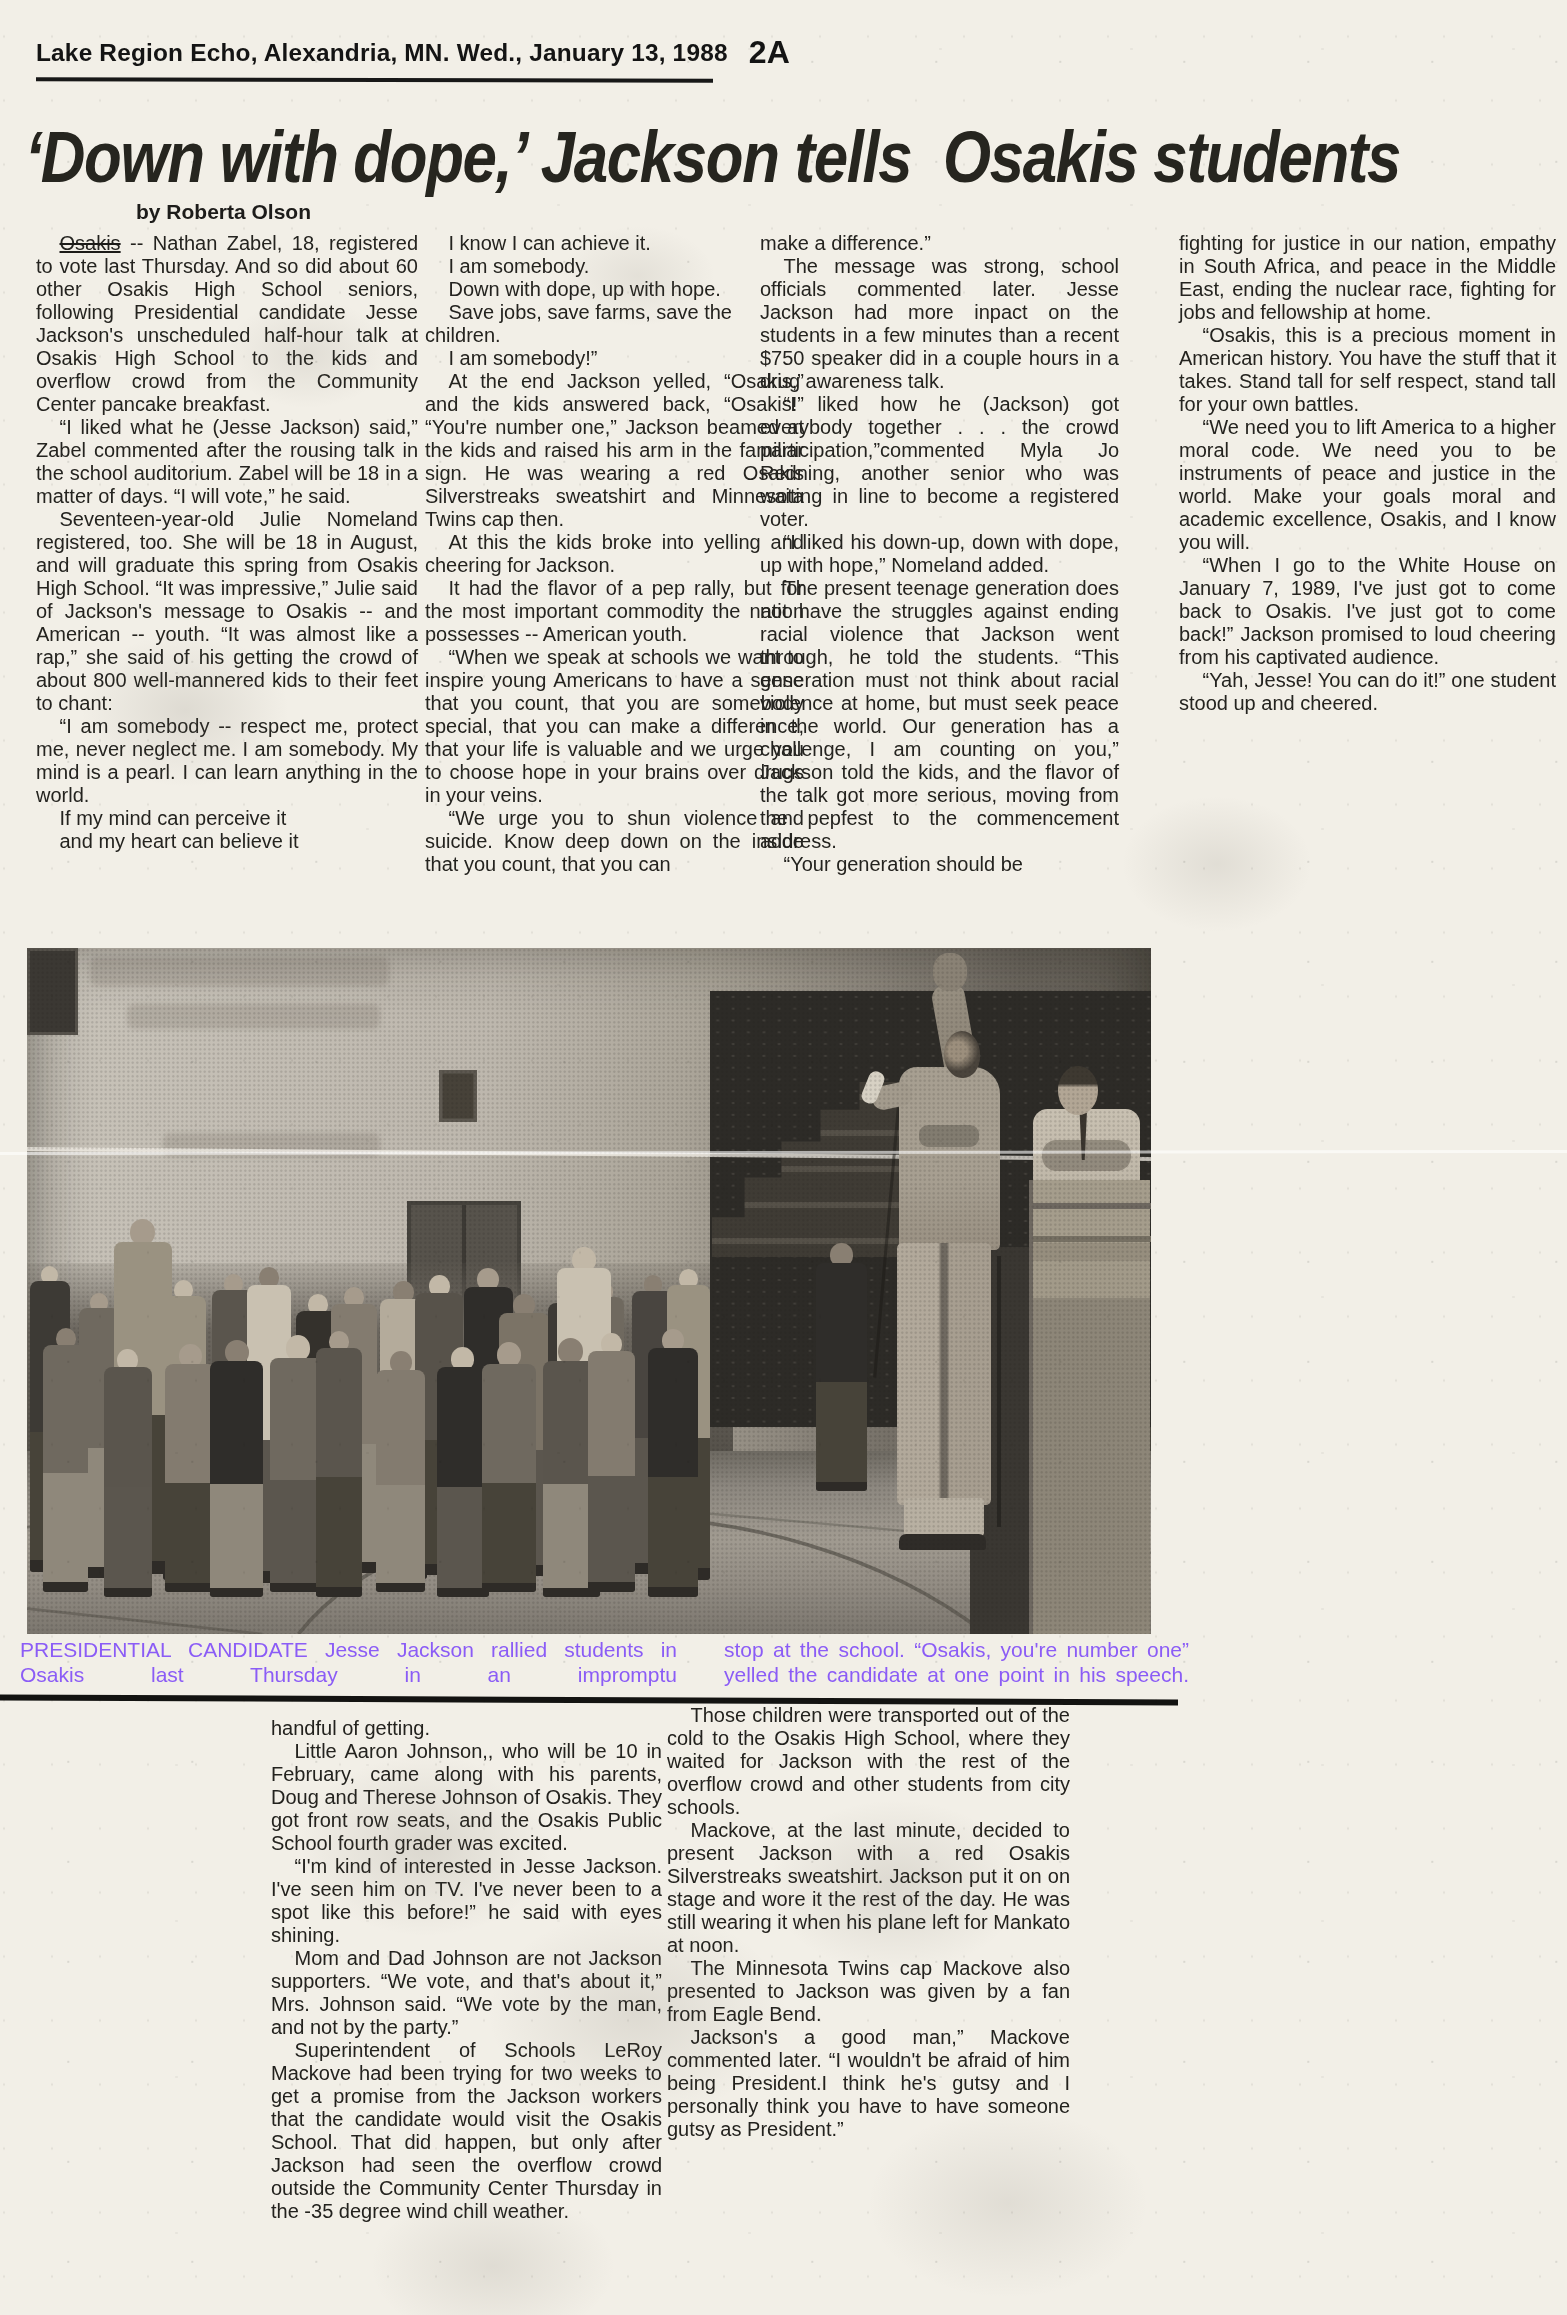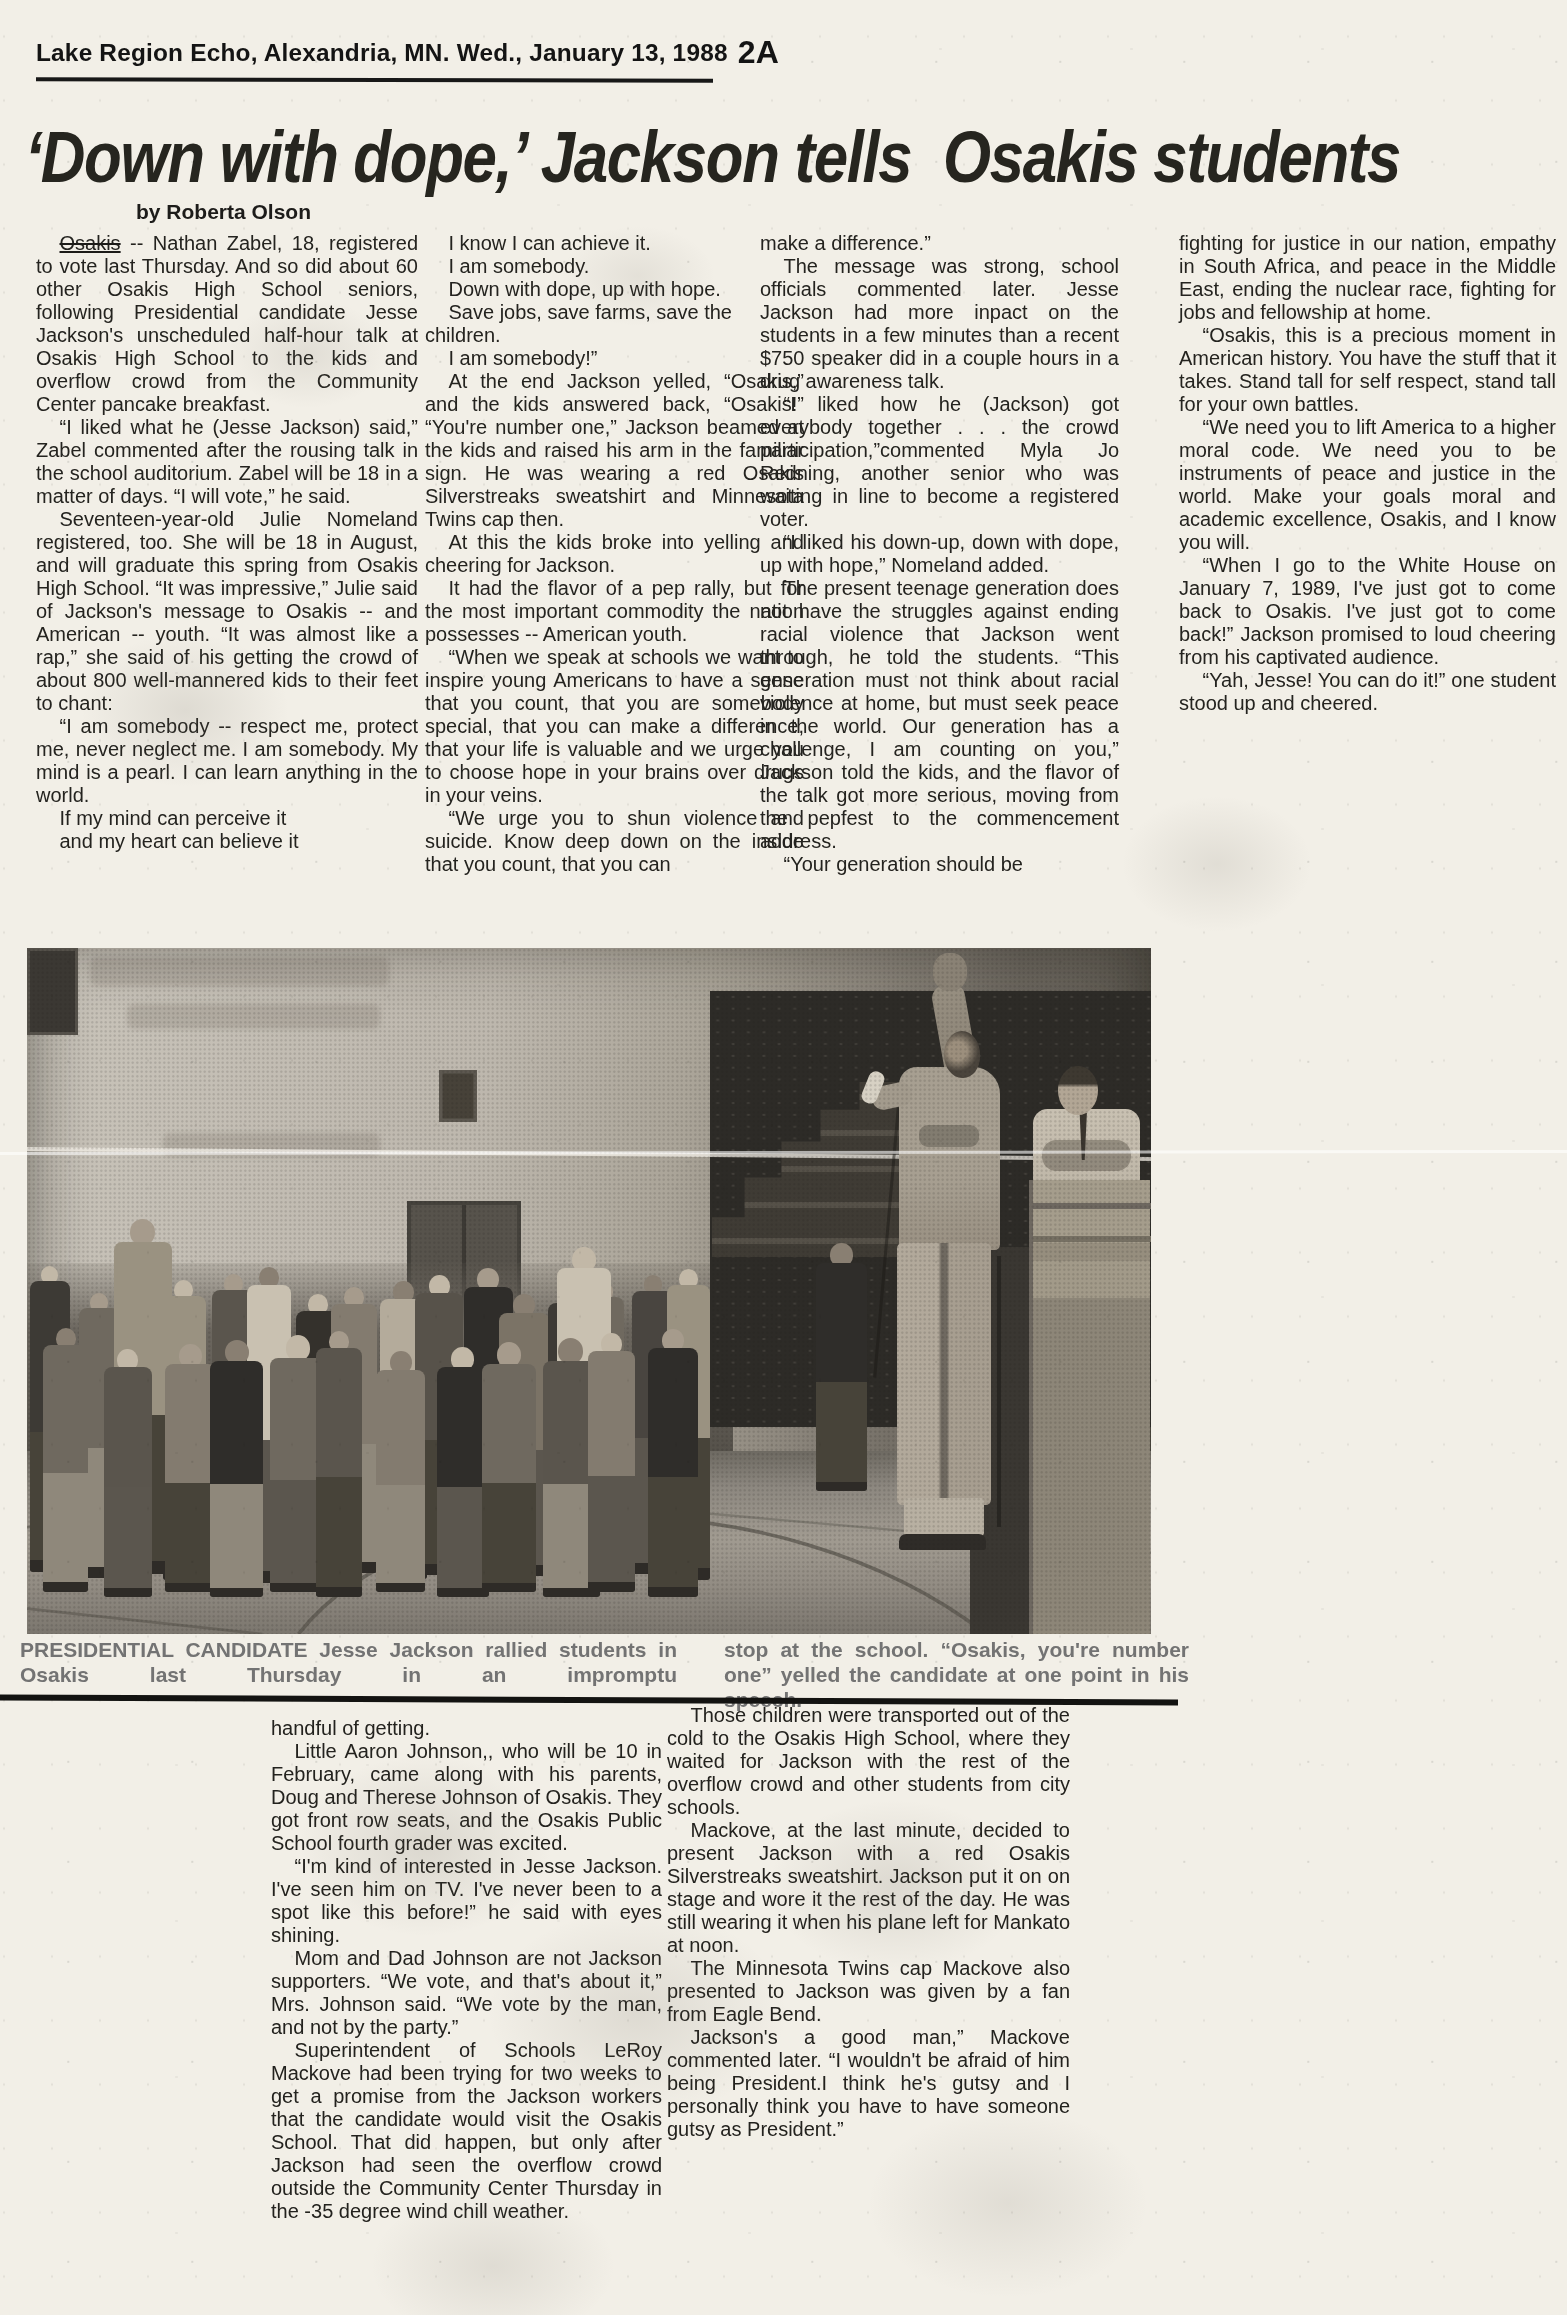--- a/index.html
+++ b/index.html
@@ -19,21 +19,21 @@
       radial-gradient(rgba(20,18,15,.20) 0.9px, transparent 1.4px),
       radial-gradient(rgba(20,18,15,.12) 0.9px, transparent 1.3px),
       radial-gradient(rgba(20,18,15,.09) 1.1px, transparent 1.5px);
     background-size:124px 100px, 48px 64px, 191px 156px;
     background-position:6.3px 11.8px, 28px 4.5px, 81px 127px;
     opacity:.55;
   }
   .blotch{position:absolute;border-radius:50%;pointer-events:none;z-index:1;}
 
   .masthead{position:absolute;left:36px;top:34px;font-weight:bold;font-size:24.4px;letter-spacing:0.2px;color:#141414;white-space:nowrap;}
-  .masthead .pn{font-size:32px;margin-left:10px;vertical-align:-1.8px;}
+  .masthead .pn{font-size:32px;margin-left:21px;vertical-align:-1.8px;}
   .mast-rule{position:absolute;left:36px;top:78px;width:677px;height:3.6px;background:#181818;transform:rotate(.12deg);}
 
   .headline{
     position:absolute;left:25px;top:116px;width:1529px;
     font-style:italic;font-weight:bold;font-size:65px;letter-spacing:-1.4px;
     color:#26251f;white-space:pre;transform:scale(.95,1.1);transform-origin:left top;
   }
   .byline{position:absolute;left:136px;top:200px;font-weight:bold;font-size:21px;}
 
   .col{position:absolute;top:232px;font-size:20px;line-height:23px;text-align:justify;color:#24231f;}
@@ -101,21 +101,21 @@
     background:linear-gradient(180deg,#a59d8c 0 63px,#968e7e 63px 81px,#a29a89 81px 118px,#8d8678 118px 100%);
     border-left:4.5px solid #6e6860;box-sizing:border-box;}
   .podium-rail{left:1006px;top:255px;width:118px;height:6.3px;background:#6e6860;}
   .podium-rail2{left:1006px;top:288px;width:118px;height:6.3px;background:#767063;}
   .dots{left:0;top:0;width:1124px;height:686px;pointer-events:none;
     background-image:radial-gradient(rgba(30,28,24,.15) 0.9px,transparent 1.4px);
     background-size:4.5px 4.5px;}
 
   .crease-page{position:absolute;left:0;top:1151px;width:1568px;height:2.7px;background:rgba(255,255,255,.6);transform:rotate(-.08deg);z-index:6;}
 
-  .caption{position:absolute;top:1637px;font-weight:bold;font-size:21px;line-height:25px;text-align:justify;text-align-last:justify;color:#737373;}
+  .caption{position:absolute;top:1637px;font-weight:normal;font-size:21px;line-height:25px;text-align:justify;text-align-last:justify;color:#8b5cf6;}
   .caption-left{left:20px;width:657px;}
   .caption-right{left:724px;width:465px;}
   .big-rule{position:absolute;left:0;top:1697px;width:1178px;height:6.3px;background:#131311;transform:rotate(.25deg);}
 
   .bcol{position:absolute;font-size:20px;line-height:23px;text-align:justify;color:#23221e;}
   .bcol p{margin:0;text-indent:23.5px;}
   .bcol p.noindent{text-indent:0;}
   .bcol1{left:271px;top:1717px;width:391px;}
   .bcol2{left:667px;top:1704px;width:403px;}
 </style>

